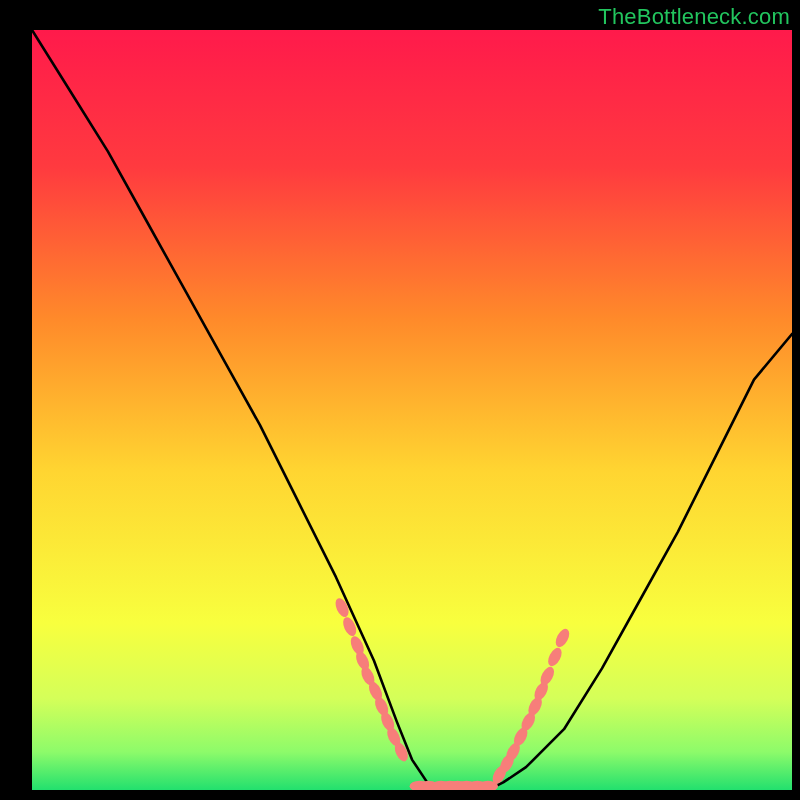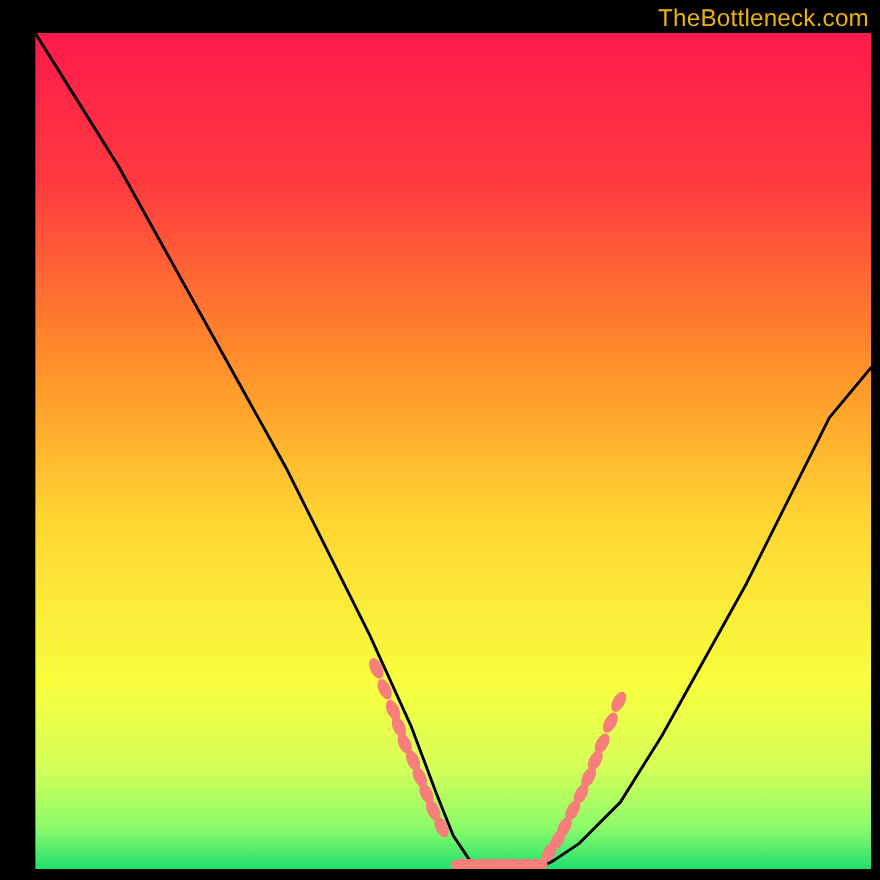--- a/index.html
+++ b/index.html
@@ -25,21 +25,21 @@
     width: 760px;
     height: 760px;
   }
   .watermark {
     position: absolute;
     top: 4px;
     right: 10px;
     font-family: Arial, Helvetica, sans-serif;
     font-size: 22px;
     font-weight: 500;
-    color: #eab308;
+    color: #22c55e;
     letter-spacing: 0.2px;
     text-align: right;
   }
 </style>
 </head>
 <body>
 
 <div class="frame">
   <svg class="plot" viewBox="0 0 760 760" preserveAspectRatio="none">
     <defs>

